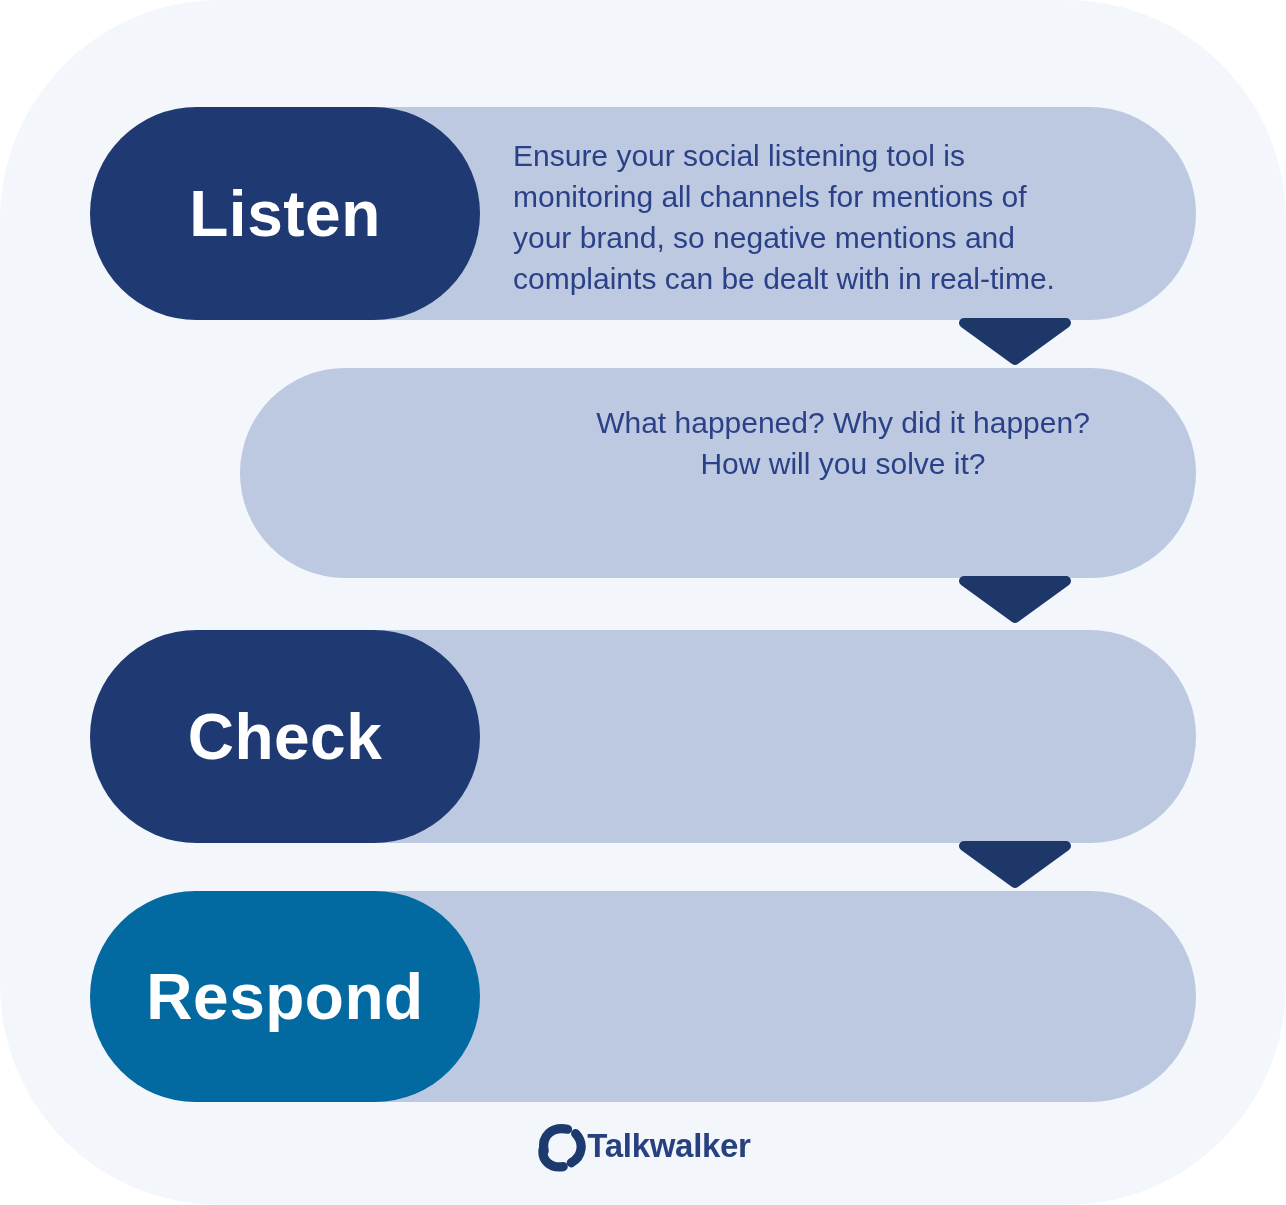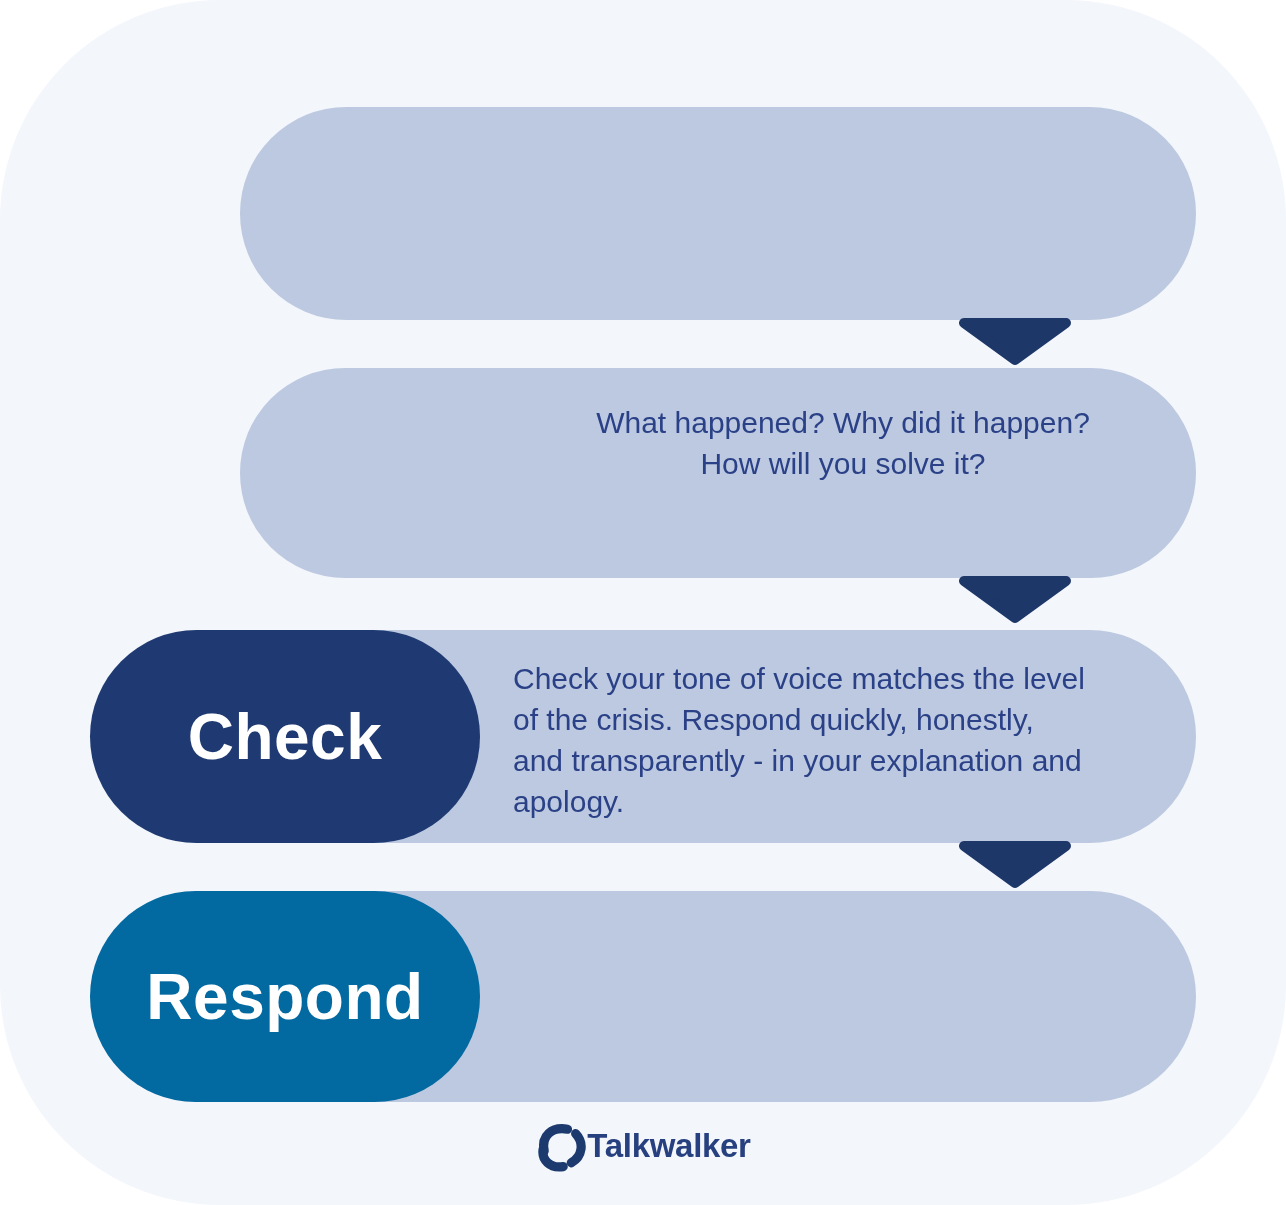--- a/index.html
+++ b/index.html
@@ -68,20 +68,27 @@
   }
 </style>
 </head>
 <body>
 
 <div class="stage">
   <div class="panel"></div>
 
   <div class="row row-1">
     <div class="bar"></div>
+    <div class="pill pill-navy">
+      <span class="pill-label">Listen</span>
+    </div>
+    <div class="desc">Ensure your social listening tool is
+monitoring all channels for mentions of
+your brand, so negative mentions and
+complaints can be dealt with in real-time.</div>
   </div>
 
   <svg class="flow-arrow arrow-1" viewBox="0 0 120 50">
     <path d="M9 5 L111 5 L60 42 Z" fill="#1e3769" stroke="#1e3769" stroke-width="10" stroke-linejoin="round"></path>
   </svg>
 
   <div class="row row-2">
     <div class="bar"></div>
     <div class="desc">What happened? Why did it happen?
 How will you solve it?</div>
@@ -89,24 +96,20 @@
 
   <svg class="flow-arrow arrow-2" viewBox="0 0 120 50">
     <path d="M9 5 L111 5 L60 42 Z" fill="#1e3769" stroke="#1e3769" stroke-width="10" stroke-linejoin="round"></path>
   </svg>
 
   <div class="row row-3">
     <div class="bar"></div>
     <div class="pill pill-navy">
       <span class="pill-label">Check</span>
     </div>
-    <div class="desc">Check your tone of voice matches the level
-of the crisis. Respond quickly, honestly,
-and transparently - in your explanation and
-apology.</div>
   </div>
 
   <svg class="flow-arrow arrow-3" viewBox="0 0 120 50">
     <path d="M9 5 L111 5 L60 42 Z" fill="#1e3769" stroke="#1e3769" stroke-width="10" stroke-linejoin="round"></path>
   </svg>
 
   <div class="row row-4">
     <div class="bar"></div>
     <div class="pill pill-cyan">
       <span class="pill-label">Respond</span>

